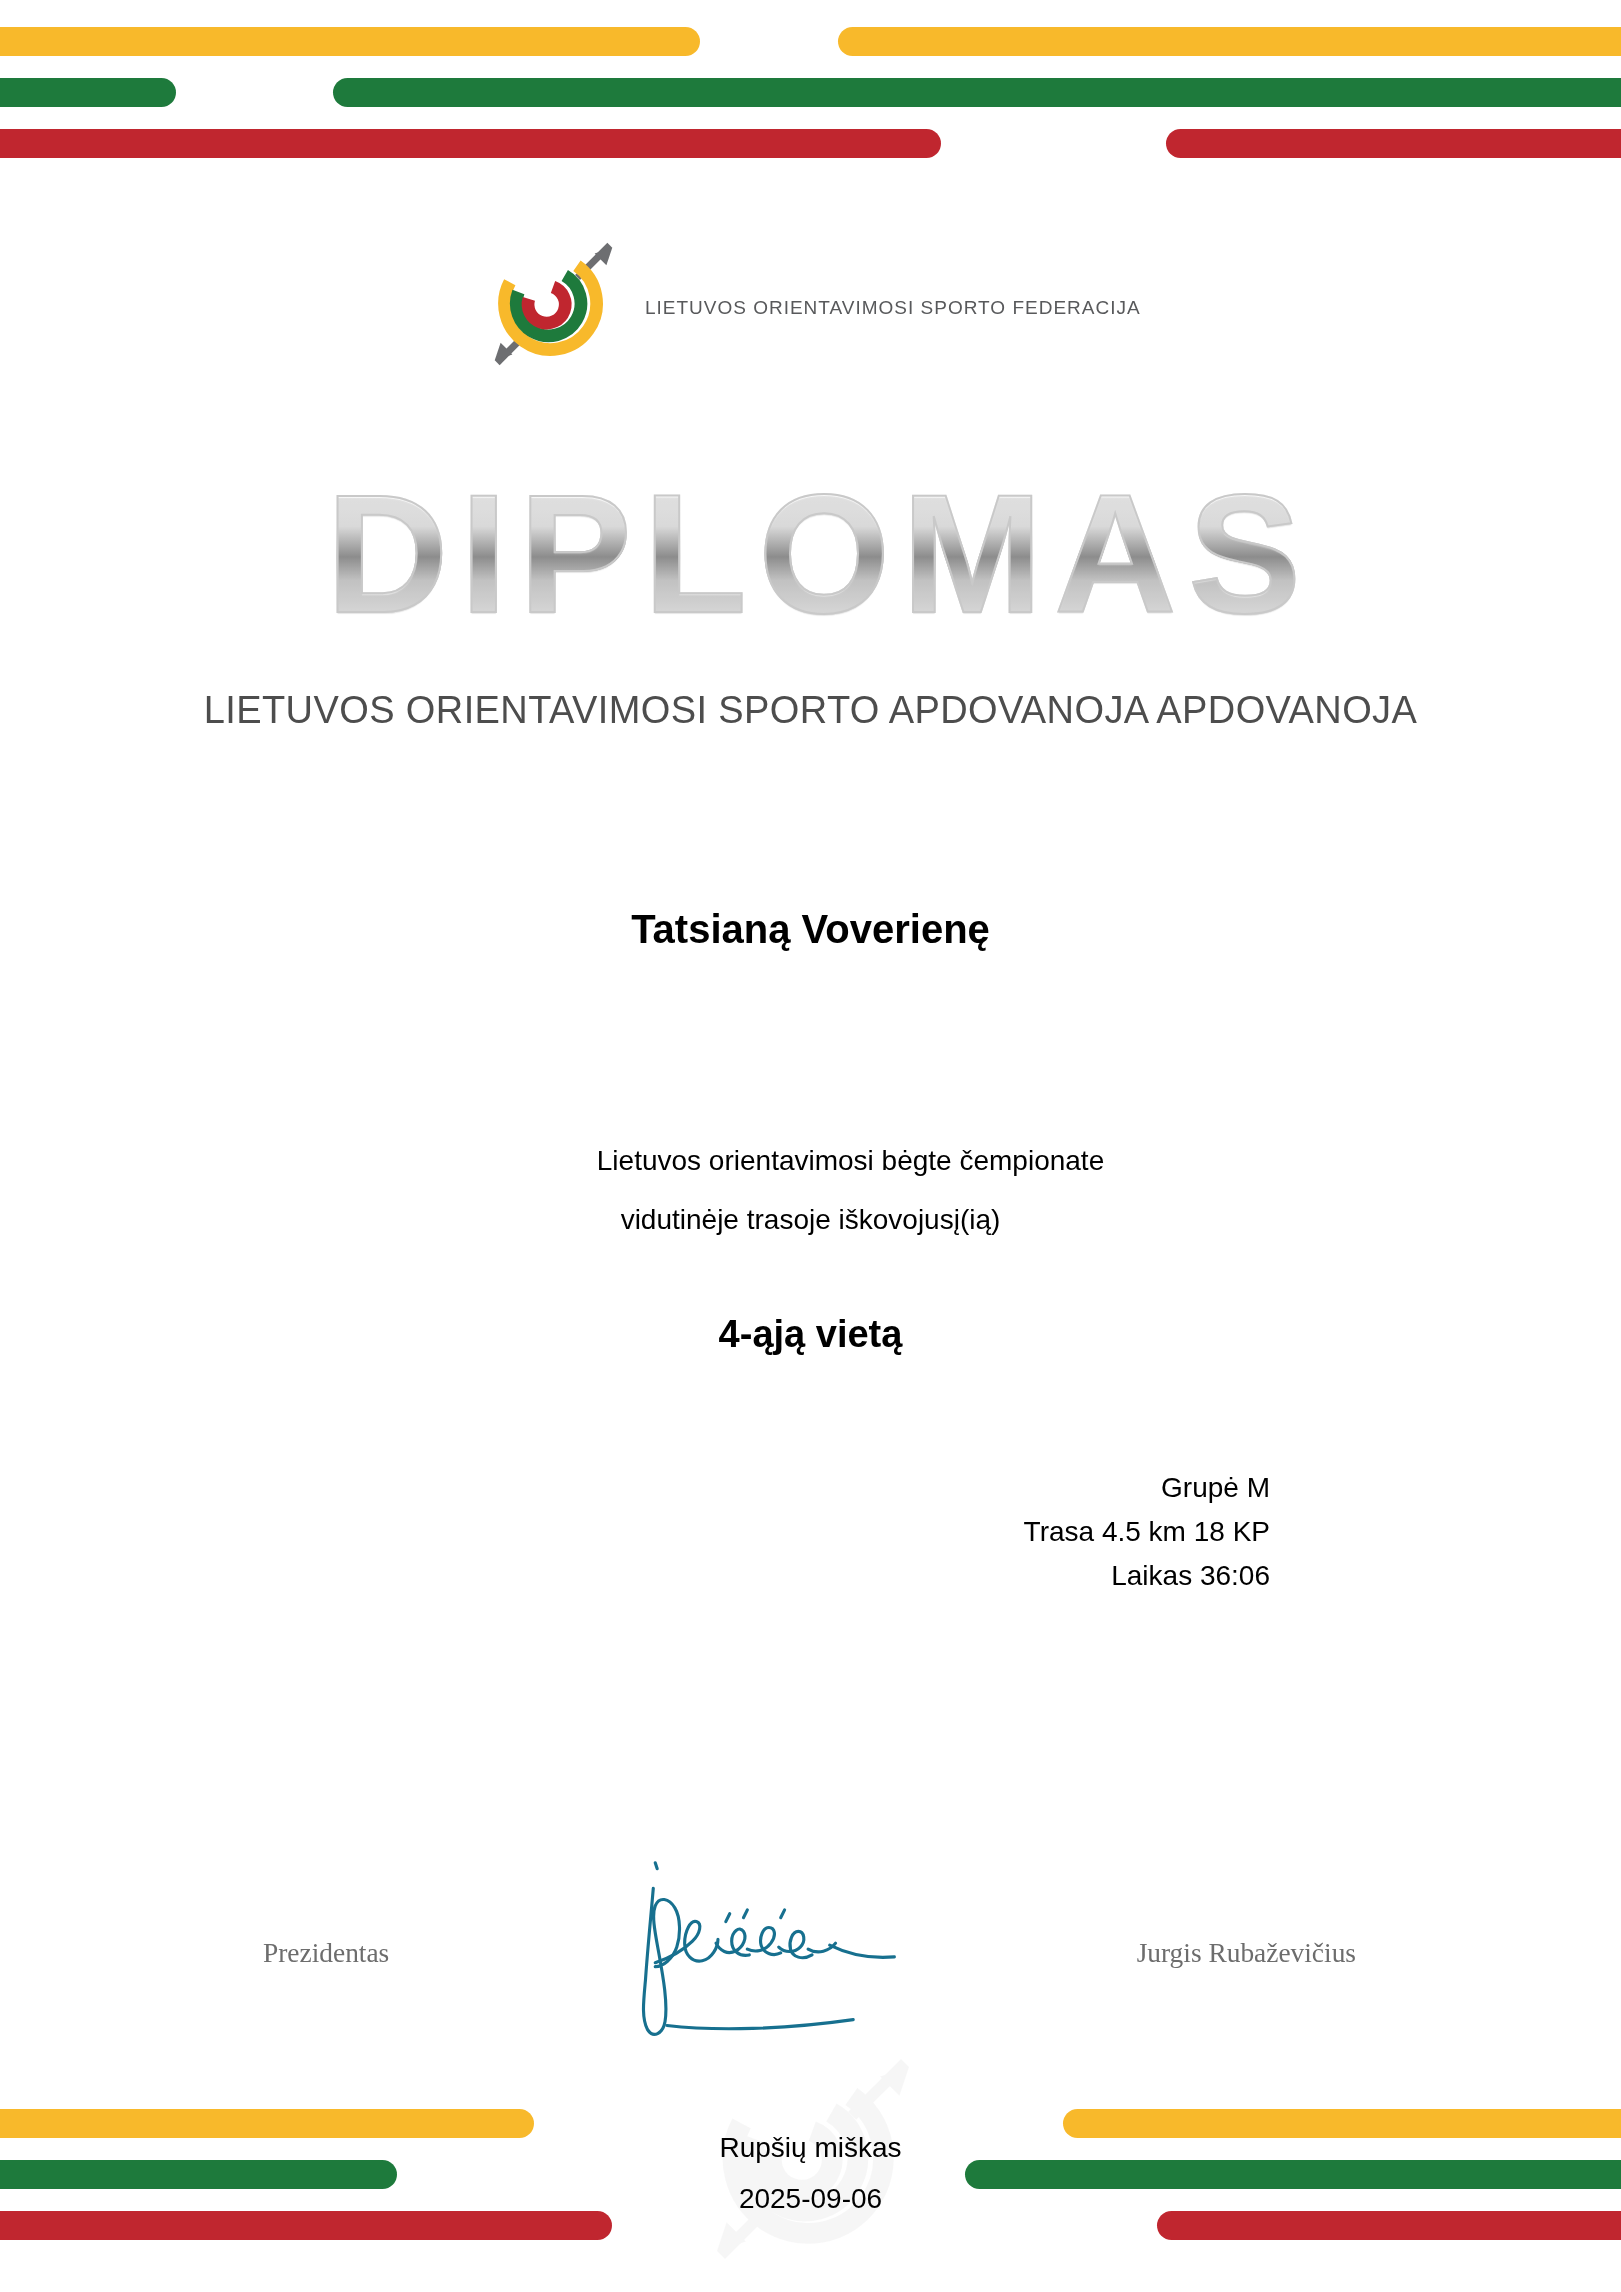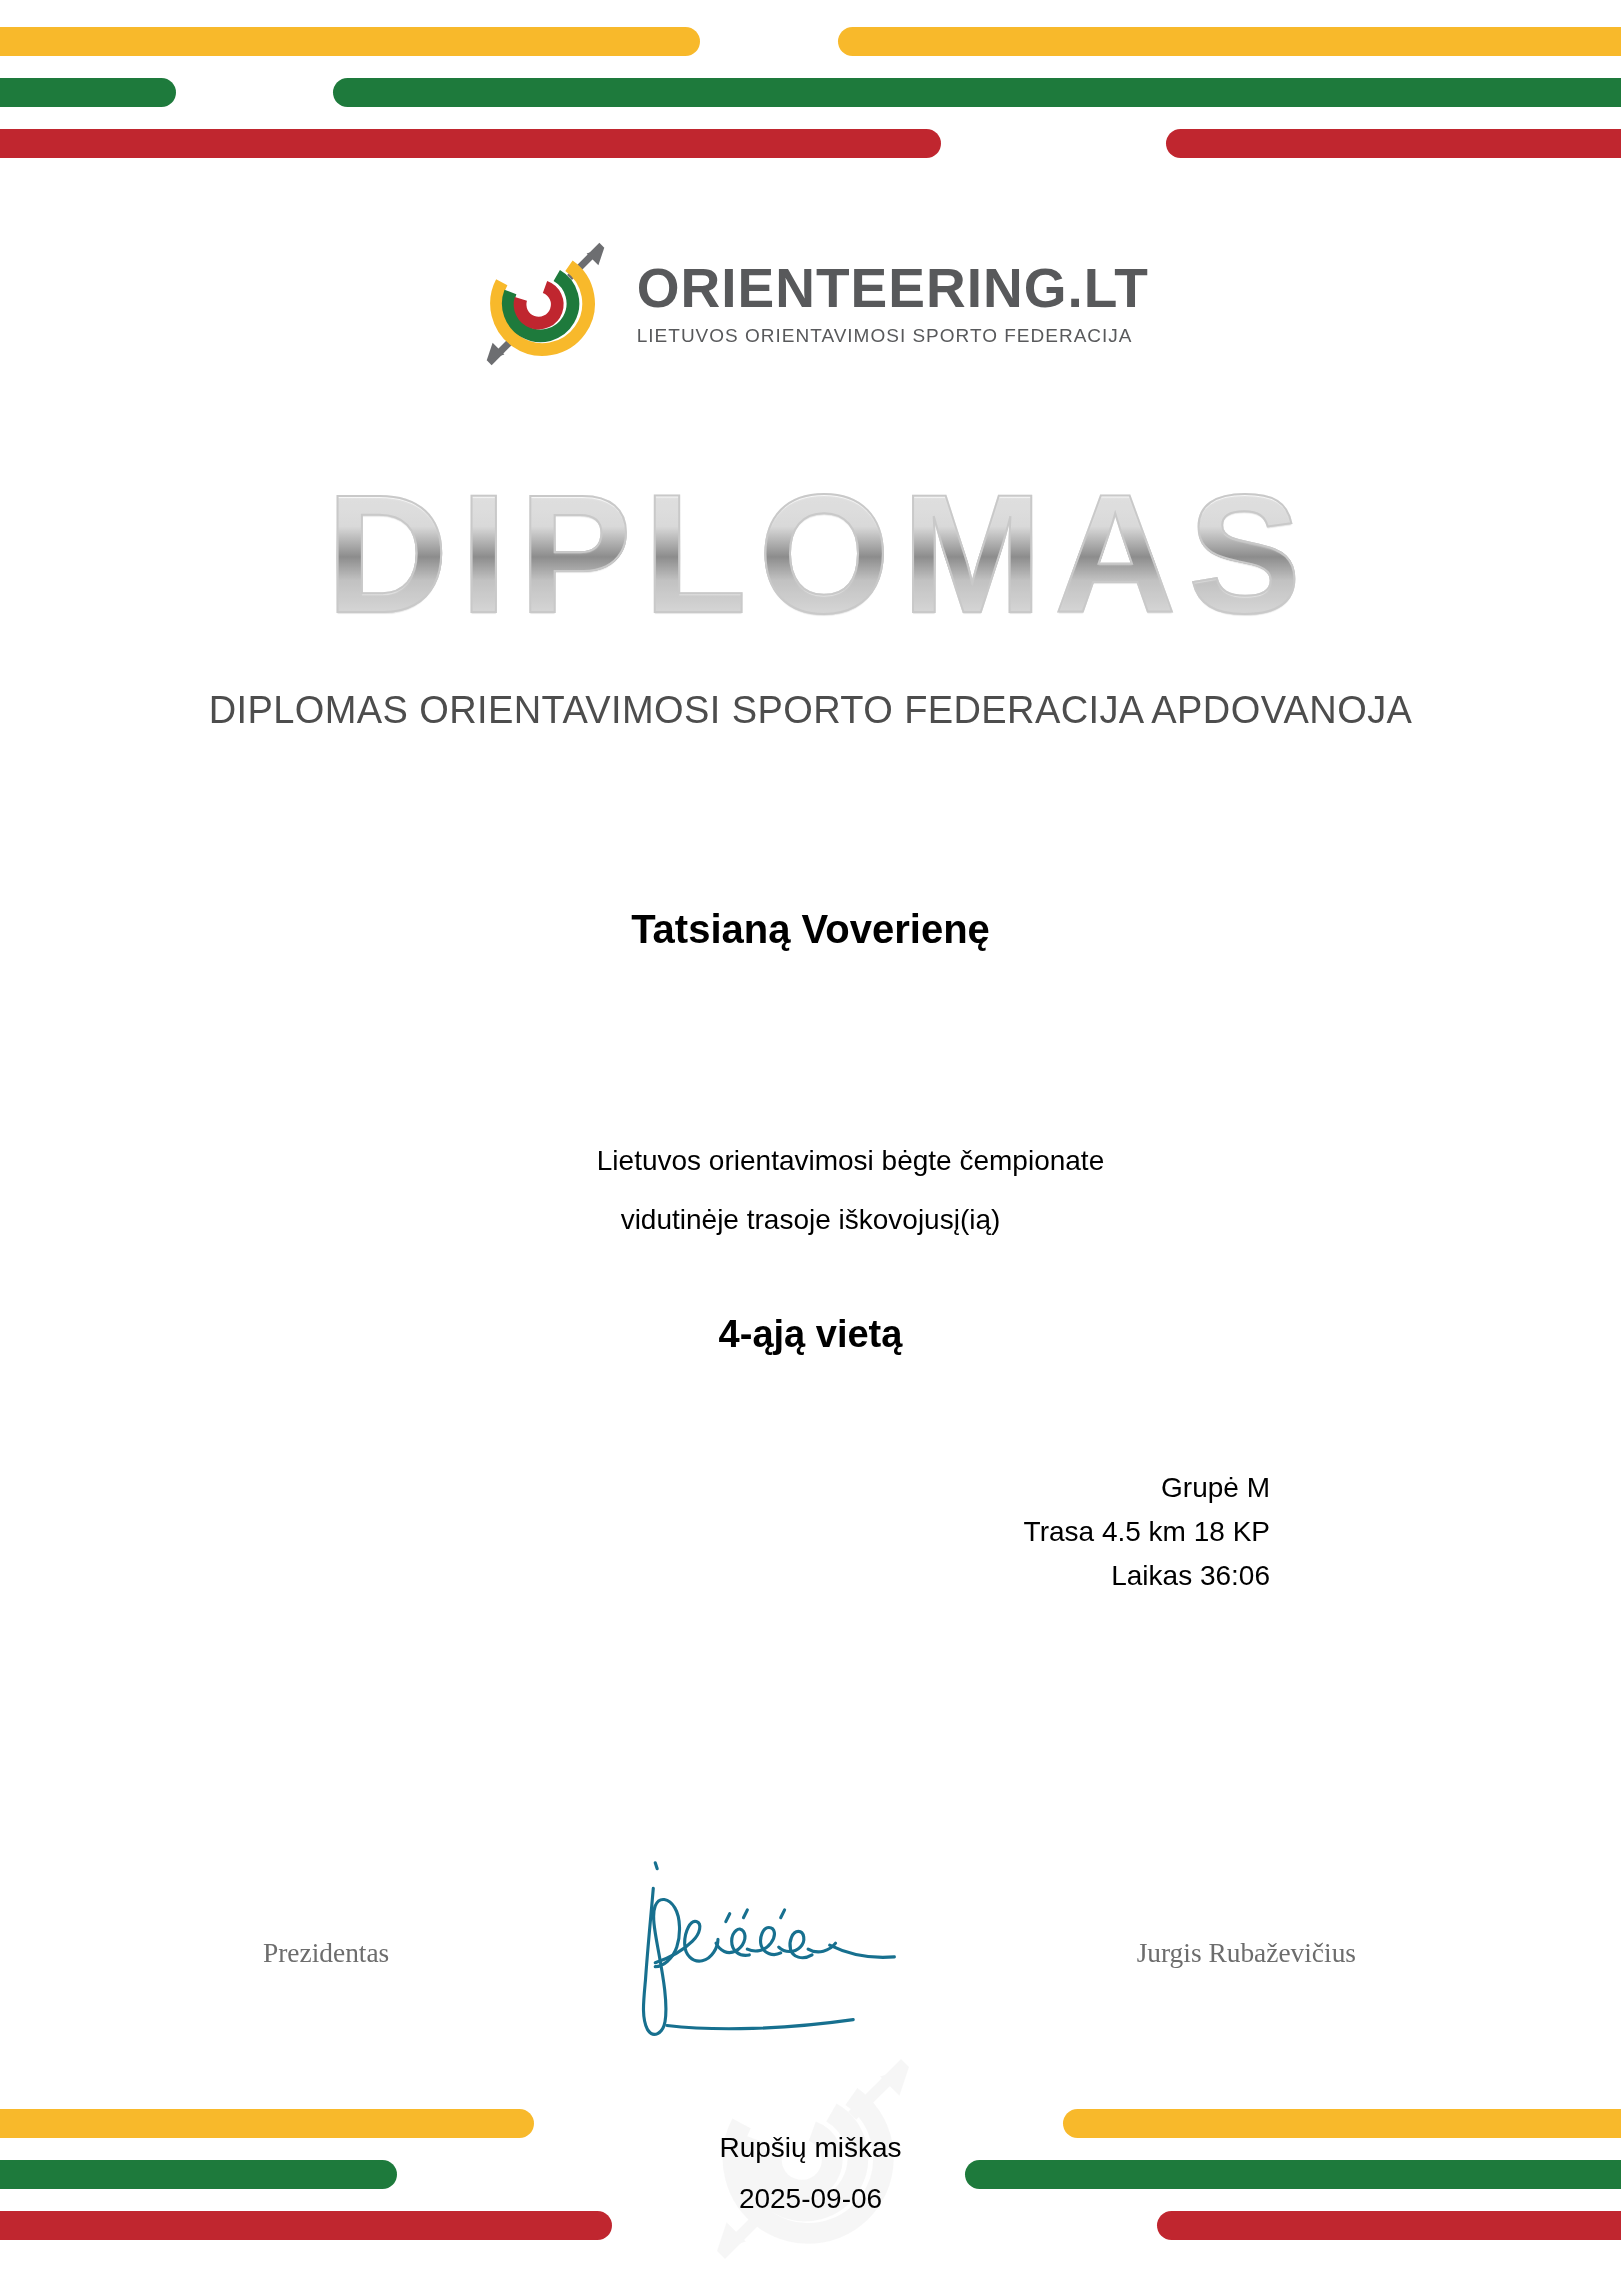--- a/index.html
+++ b/index.html
@@ -241,28 +241,27 @@
     <polygon points="135,15 102,48 97,43 130,10" fill="#6d6e71"></polygon>
     <polygon points="135,15 117,21 129,33" fill="#6d6e71"></polygon>
 
     <circle cx="72" cy="72" r="47" fill="none" stroke="#f8b92b" stroke-width="13" stroke-dasharray="215 80" transform="rotate(-55 72 72)"></circle>
 
     <circle cx="70" cy="72" r="33" fill="none" stroke="#1e7a3c" stroke-width="13" stroke-dasharray="150 60" transform="rotate(-60 70 72)"></circle>
 
     <circle cx="68" cy="73" r="19" fill="none" stroke="#c0262f" stroke-width="13" stroke-dasharray="88 35" transform="rotate(-70 68 73)"></circle>
   </svg>
   <div id="logo-text-block">
-    <div id="logo-wordmark">ORIENTEERING.LT</div>
     <div id="logo-subtitle">LIETUVOS ORIENTAVIMOSI SPORTO FEDERACIJA</div>
   </div>
 </div>
 
 <div id="diploma-title">DIPLOMAS</div>
 
-<div id="awarded-by">DIPLOMAS ORIENTAVIMOSI SPORTO FEDERACIJA APDOVANOJA</div>
+<div id="awarded-by">LIETUVOS ORIENTAVIMOSI SPORTO APDOVANOJA APDOVANOJA</div>
 
 <div id="recipient-name">Tatsianą Voverienę</div>
 
 <div id="event-line-1">Lietuvos orientavimosi bėgte čempionate</div>
 <div id="event-line-2">vidutinėje trasoje iškovojusį(ią)</div>
 
 <div id="place">4-ąją vietą</div>
 
 <div id="details">
   <div>Grupė M</div>

